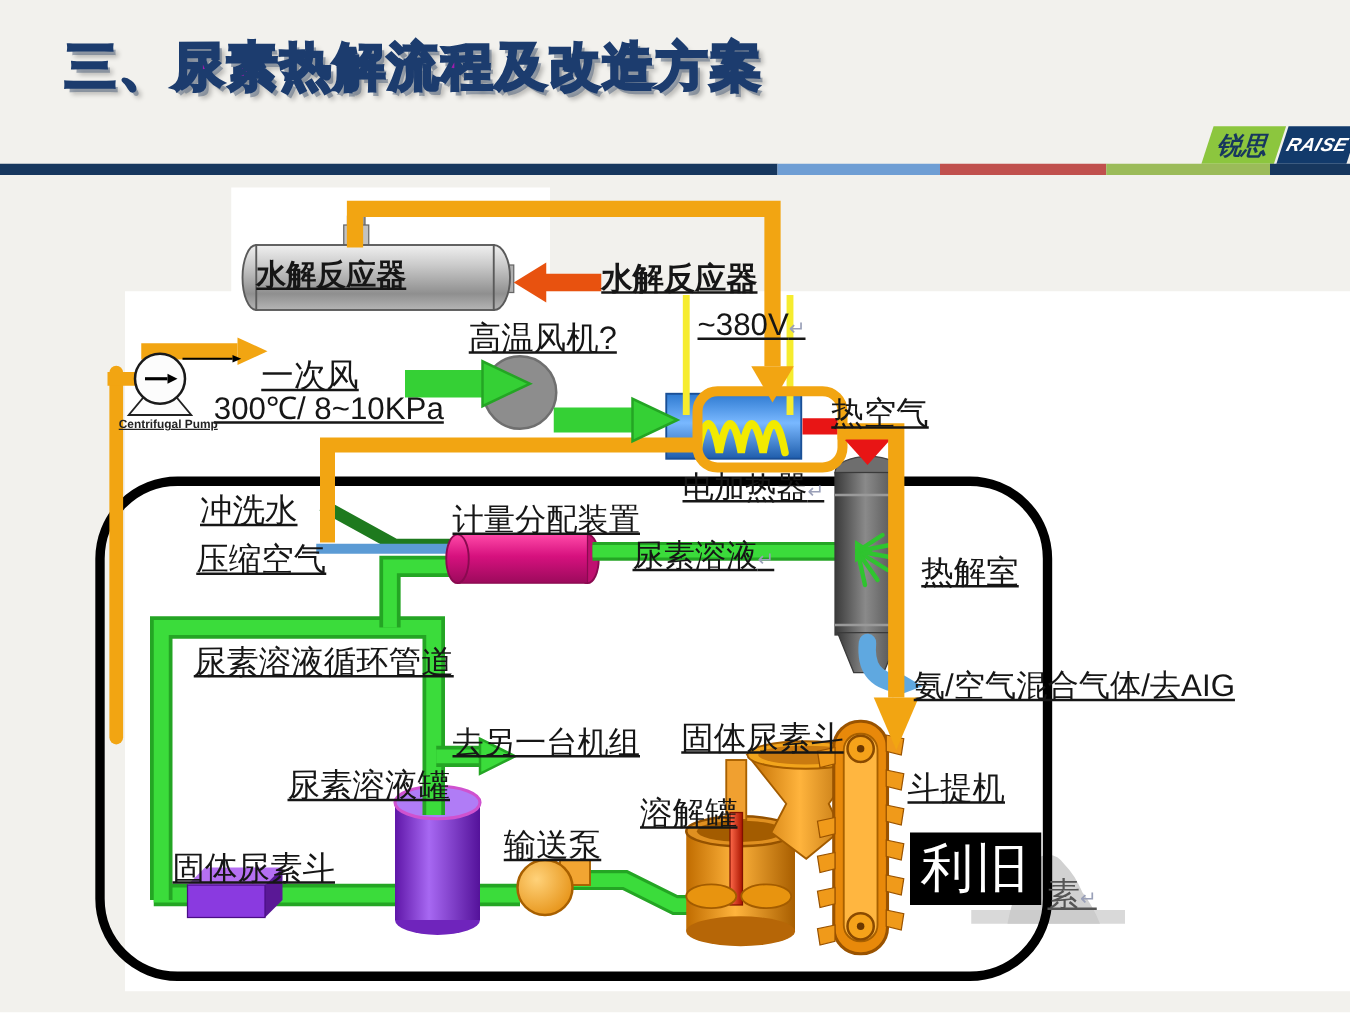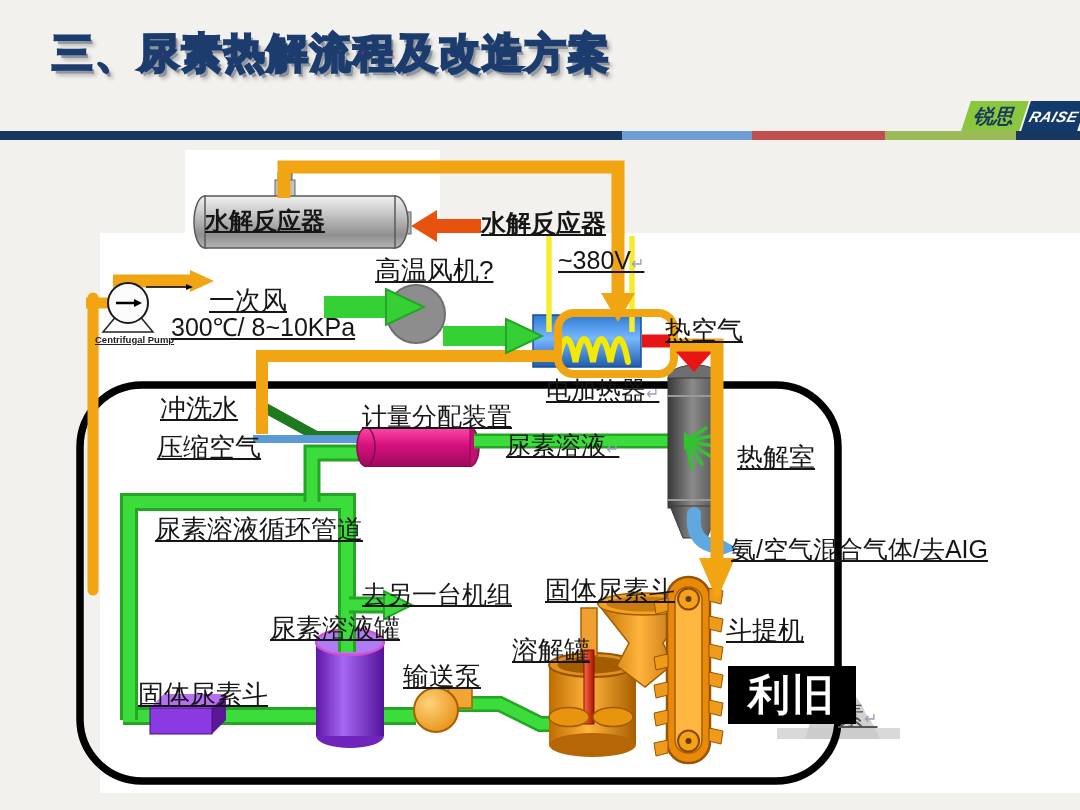--- a/index.html
+++ b/index.html
@@ -22,23 +22,23 @@
   .logo .piece{position:absolute;top:0;height:30px;transform:skewX(-18deg);
                display:flex;align-items:center;justify-content:center;}
   .logo .cn{left:4px;width:58px;background:#8cc63e;color:#17375e;font-weight:bold;font-size:20px;}
   .logo .en{left:64px;width:56px;background:#123a6b;color:#ffffff;font-weight:bold;
             font-style:italic;font-size:15px;letter-spacing:.5px;}
   svg.layer{position:absolute;left:0;top:0;}
   .lbl{position:absolute;font-size:25px;color:#161616;white-space:nowrap;z-index:5;line-height:1.1;text-decoration:underline;}
   .b{font-weight:bold;}
   .mark{color:#9aa0b8;font-size:16px;}
   .tiny{font-size:9.5px;font-weight:bold;color:#222;}
-  .reuse{position:absolute;left:728px;top:666px;width:128px;height:58px;background:#000;
+  .reuse{position:absolute;left:728px;top:666px;width:105px;height:58px;background:#000;
          color:#fff;font-size:42px;display:flex;align-items:center;justify-content:center;
-         z-index:6;letter-spacing:2px;font-weight:bold;}
+         z-index:6;letter-spacing:2px;}
   .pile-txt{color:#555;}
 </style>
 </head>
 <body>
 
 <div class="slide">
 
   <div class="patch patch-reactor"></div>
   <div class="patch patch-main"></div>
 
@@ -294,21 +294,21 @@
   <div class="lbl tiny" style="left:95px;top:335px;">Centrifugal Pump</div>
   <div class="lbl" style="left:665px;top:316px;font-size:26px;">热空气</div>
   <div class="lbl" style="left:546px;top:377px;"><span>电加热器</span><span class="mark">↵</span></div>
   <div class="lbl" style="left:737px;top:443px;font-size:26px;">热解室</div>
   <div class="lbl" style="left:160px;top:394px;font-size:26px;">冲洗水</div>
   <div class="lbl" style="left:157px;top:433px;font-size:26px;">压缩空气</div>
   <div class="lbl" style="left:362px;top:403px;">计量分配装置</div>
   <div class="lbl" style="left:506px;top:432px;"><span>尿素溶液</span><span class="mark">↵</span></div>
   <div class="lbl" style="left:155px;top:515px;font-size:26px;">尿素溶液循环管道</div>
   <div class="lbl" style="left:362px;top:581px;">去另一台机组</div>
-  <div class="lbl" style="left:230px;top:614px;font-size:26px;margin-left:40px;">尿素溶液罐</div>
+  <div class="lbl" style="left:230px;top:614px;font-size:26px;">尿素溶液罐</div>
   <div class="lbl" style="left:138px;top:680px;font-size:26px;">固体尿素斗</div>
   <div class="lbl" style="left:403px;top:662px;font-size:26px;">输送泵</div>
   <div class="lbl" style="left:512px;top:636px;font-size:26px;">溶解罐</div>
   <div class="lbl" style="left:533px;top:576px;font-size:26px;margin-left:12px;">固体尿素斗</div>
   <div class="lbl" style="left:726px;top:616px;font-size:26px;">斗提机</div>
   <div class="lbl" style="left:731px;top:536px;text-align:right;">氨/空气混合气体/去AIG</div>
   <div class="lbl pile-txt" style="left:838px;top:701px;font-size:26px;"><span>素</span><span class="mark">↵</span></div>
 
   <div class="reuse">利旧</div>
 

